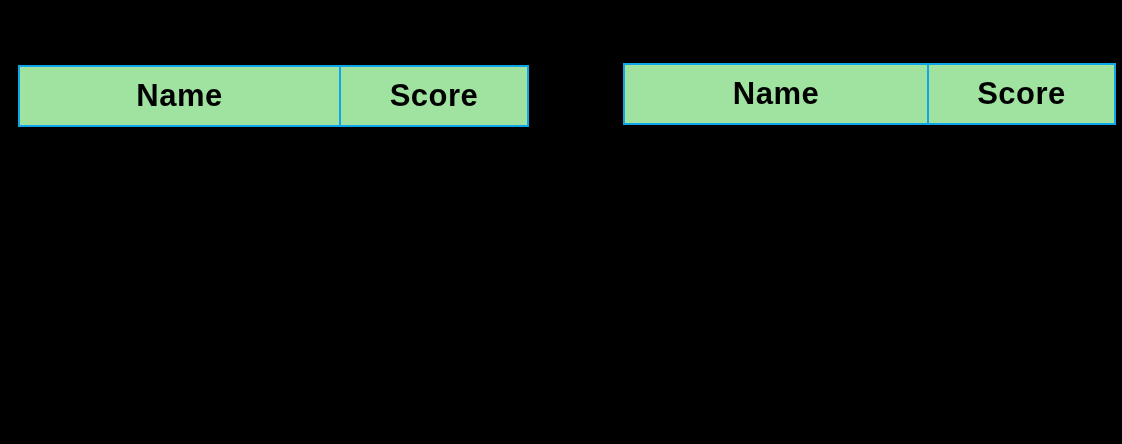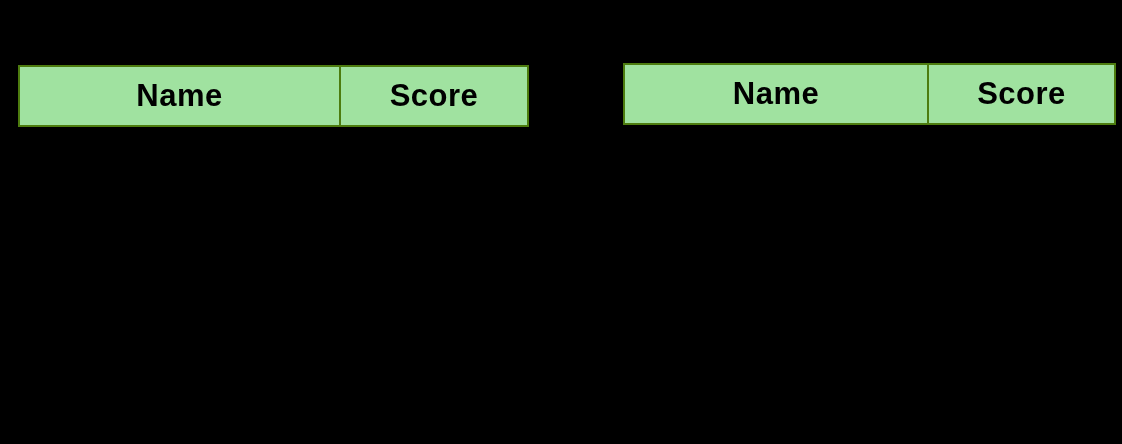--- a/index.html
+++ b/index.html
@@ -21,21 +21,21 @@
   .score-table-left  { left: 18px;  top: 65px; }
   .score-table-right { left: 623px; top: 63px; }
   .header-row {
     display: flex;
     flex-direction: row;
   }
   .cell {
     box-sizing: border-box;
     height: 62px;
     background: #A0E2A0;
-    border: 2px solid #4d7c0f;
+    border: 2px solid #0ea5e9;
     display: flex;
     align-items: center;
     justify-content: center;
     font-weight: 700;
     font-size: 31px;
     color: #000000;
     letter-spacing: 0.5px;
   }
   .cell + .cell {
     margin-left: -2px; 

